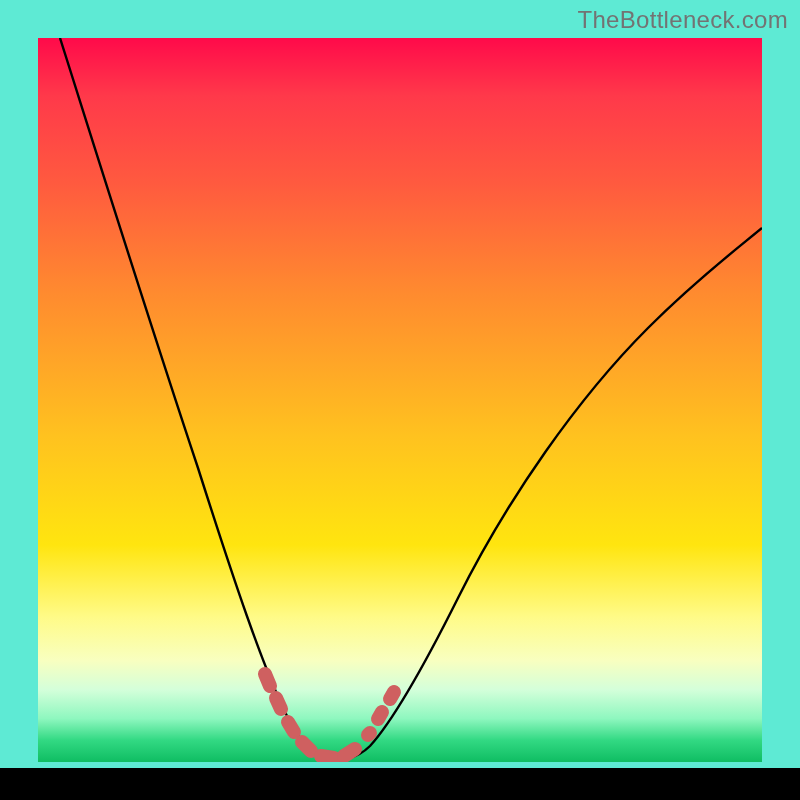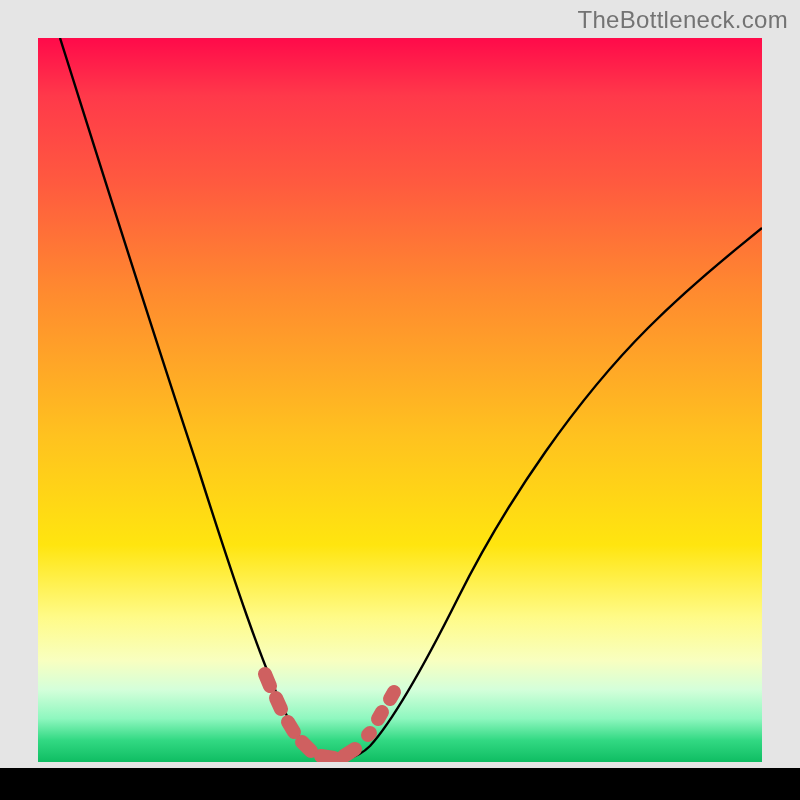--- a/index.html
+++ b/index.html
@@ -10,21 +10,21 @@
     background: #000;
     overflow: hidden;
     font-family: Arial, Helvetica, sans-serif;
   }
   .frame {
     position: absolute;
     top: 0;
     left: 0;
     width: 800px;
     height: 768px;
-    background: #e5e5e5;
+    background: #5eead4;
   }
   .plot {
     position: absolute;
     top: 38px;
     left: 38px;
     width: 724px;
     height: 724px;
     background: linear-gradient(to bottom,
       #ff0a4a 0%,
       #ff394a 8%,

